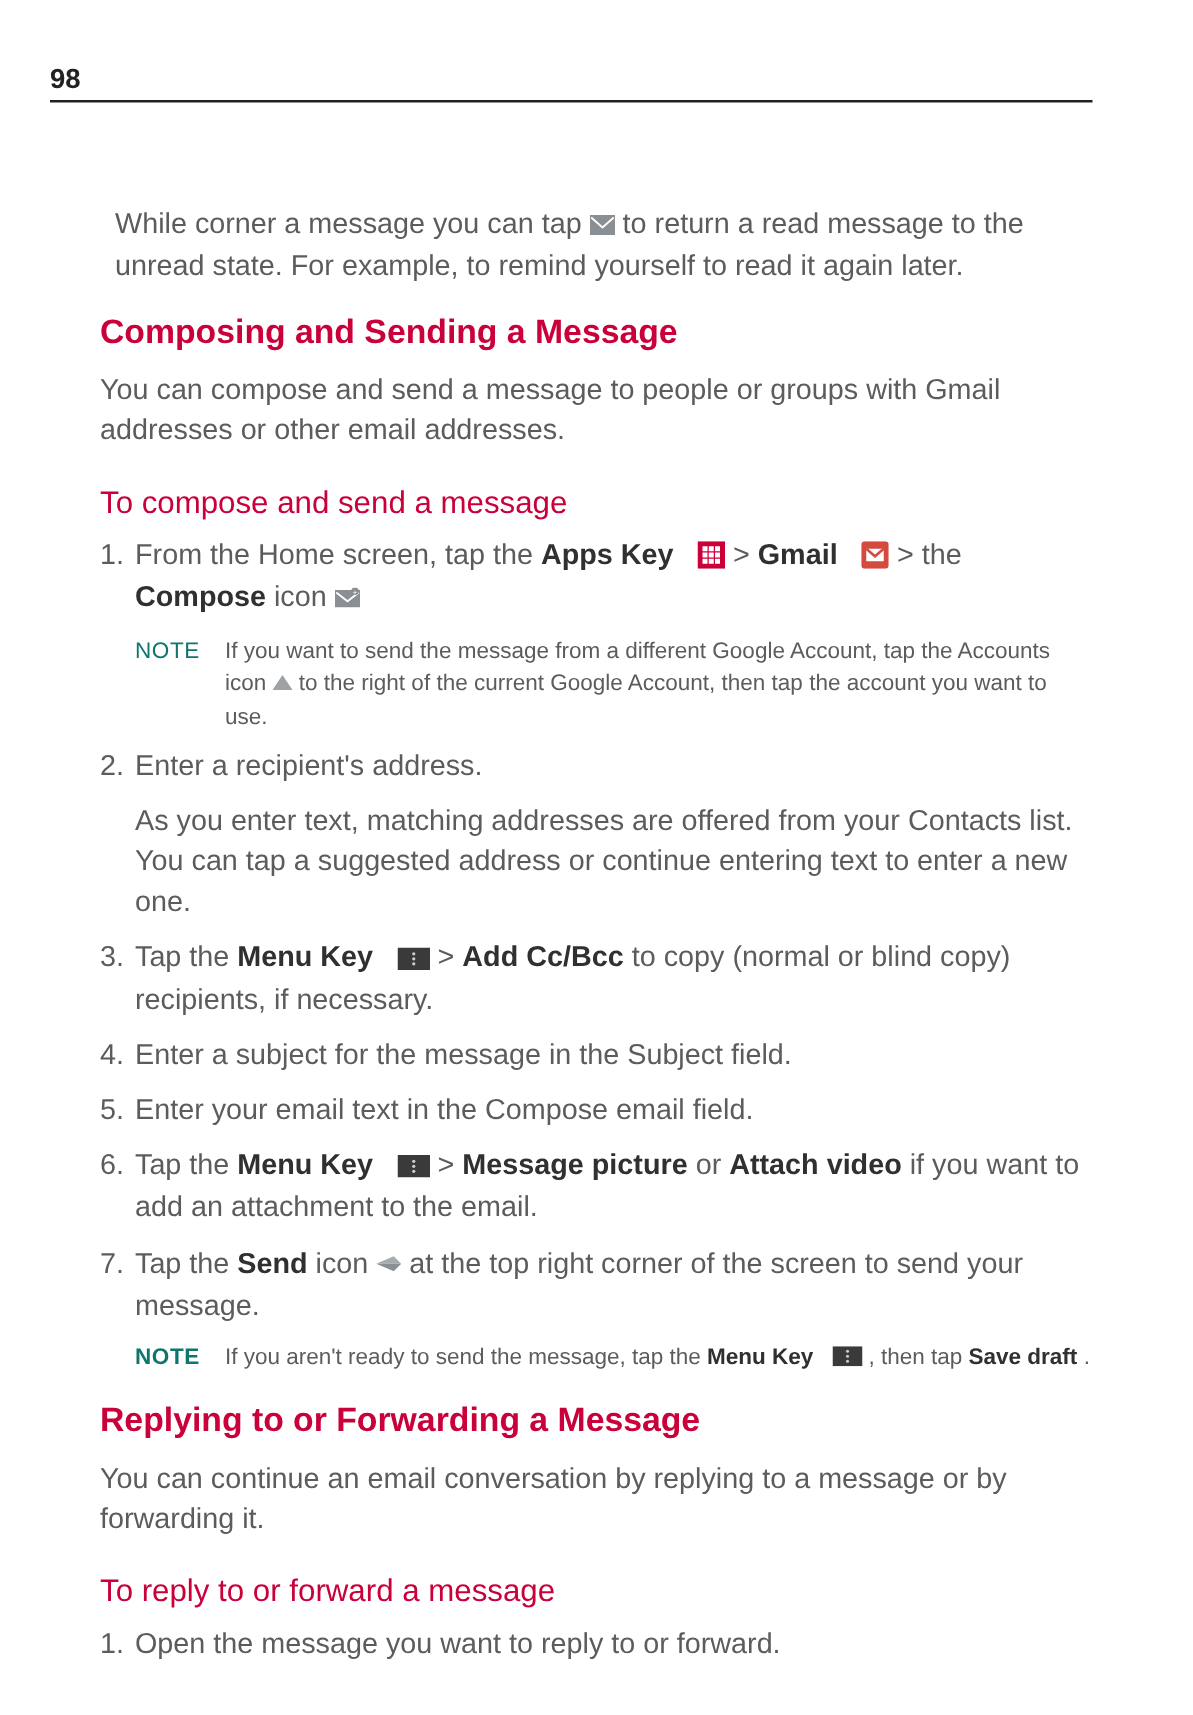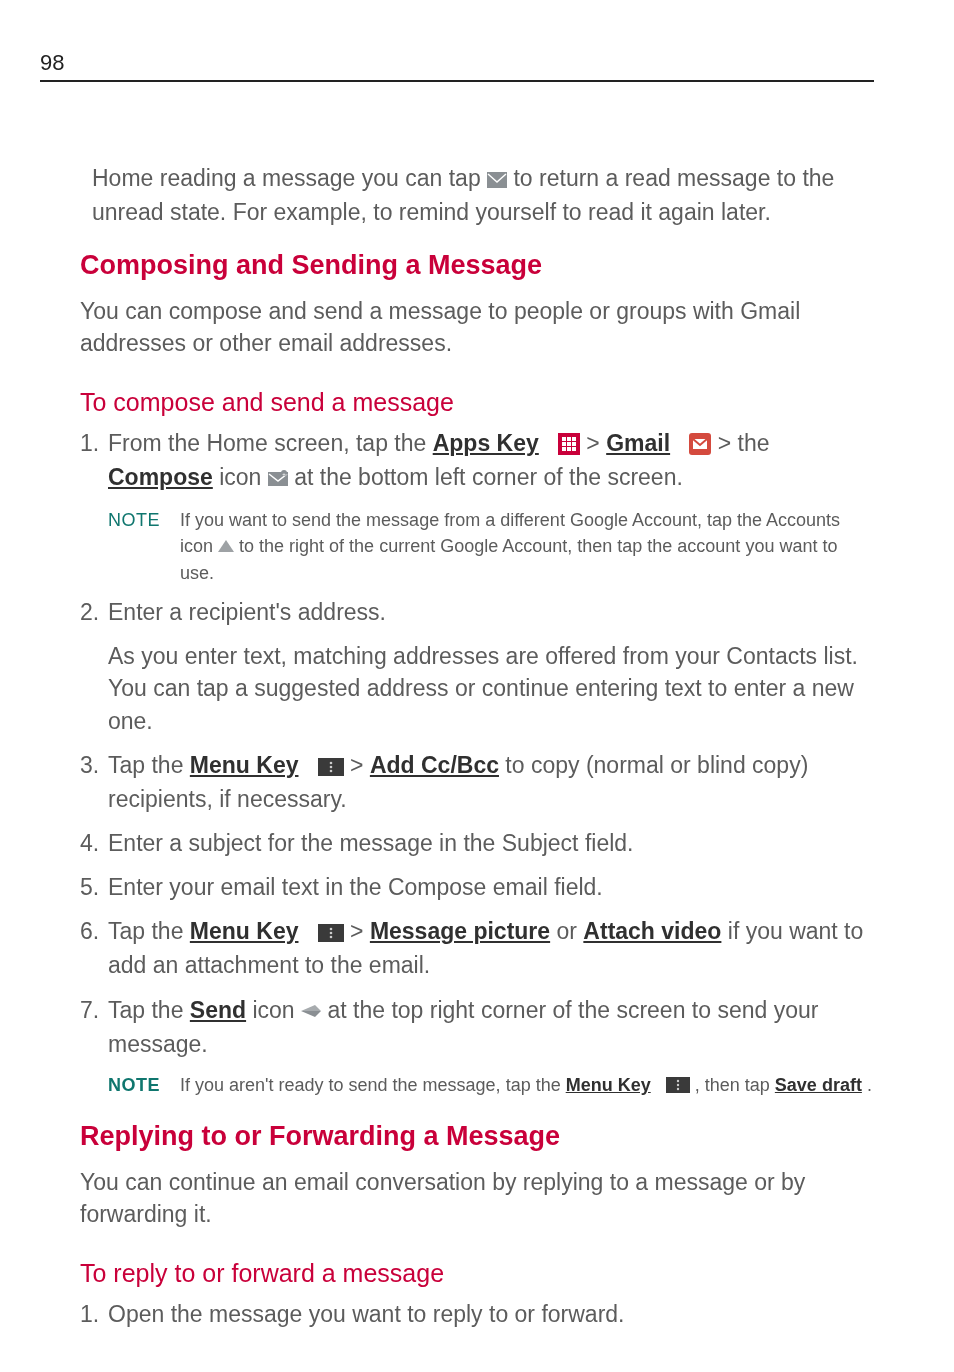--- a/index.html
+++ b/index.html
@@ -18,21 +18,21 @@
     border-bottom: 2px solid #222;
     padding-bottom: 4px;
     margin-bottom: 80px;
     margin-left: -40px;
     padding-left: 40px;
   }
   .page-num {
     font-size: 22px;
     color: #222;
     margin-right: 18px;
-    font-weight: 400;
+    font-weight: 700;
     margin-left: -40px;
   }
   .chapter {
     font-size: 26px;
     color: #222;
     font-weight: 400;
   }
   .body-para {
     font-size: 23px;
     line-height: 1.4;
@@ -64,21 +64,21 @@
   }
   .li-body {
     flex: 1;
   }
   .li-cont {
     font-size: 23px;
     line-height: 1.4;
     color: #5c5c5c;
     margin: 6px 0 12px 28px;
   }
-  .bold { font-weight: bold; color: #303030; text-decoration: underline; }
+  .bold { font-weight: bold; color: #303030; }
   .note-row {
     display: flex;
     margin: 6px 0 10px 28px;
     font-size: 18px;
     line-height: 1.45;
     color: #5c5c5c;
   }
   .note-label {
     color: #0f766e;
     font-weight: 400;
@@ -97,21 +97,21 @@
   svg { display: inline-block; vertical-align: middle; }
 </style>
 </head>
 <body>
 
 <div class="header">
   <span class="page-num">98</span>
 </div>
 
 <p class="body-para">
-  <span>Home reading a message you can tap </span>
+  <span>While corner a message you can tap </span>
   <span class="icon">
     <svg width="20" height="16">
         <rect x="0" y="0" width="20" height="16" fill="#8a8f93"></rect>
         <polyline points="1,2 10,10 19,2" fill="none" stroke="#fff" stroke-width="1.5"></polyline>
       </svg>
   </span>
   <span> to return a read message to the unread state. For example, to remind yourself to read it again later.</span>
 </p>
 
 <h2 class="h1-red">Composing and Sending a Message</h2>
@@ -156,21 +156,20 @@
     <span class="bold">Compose</span>
     <span> icon </span>
     <span class="icon">
       <svg width="20" height="16">
           <rect x="0" y="2" width="20" height="14" fill="#8a8f93"></rect>
           <polyline points="1,4 10,11 19,4" fill="none" stroke="#fff" stroke-width="1.5"></polyline>
           <circle cx="16" cy="3" r="3" fill="#8a8f93"></circle>
           <text x="16" y="6" font-size="6" fill="#fff" text-anchor="middle">+</text>
         </svg>
     </span>
-    <span> at the bottom left corner of the screen.</span>
   </span>
 </div>
 
 <div class="note-row">
   <span class="note-label">NOTE</span>
   <span class="note-body">
     <span>If you want to send the message from a different Google Account, tap the Accounts icon </span>
     <span class="icon">
       <svg width="16" height="12">
           <polygon points="0,12 16,12 8,0" fill="#9ea2a5"></polygon>

